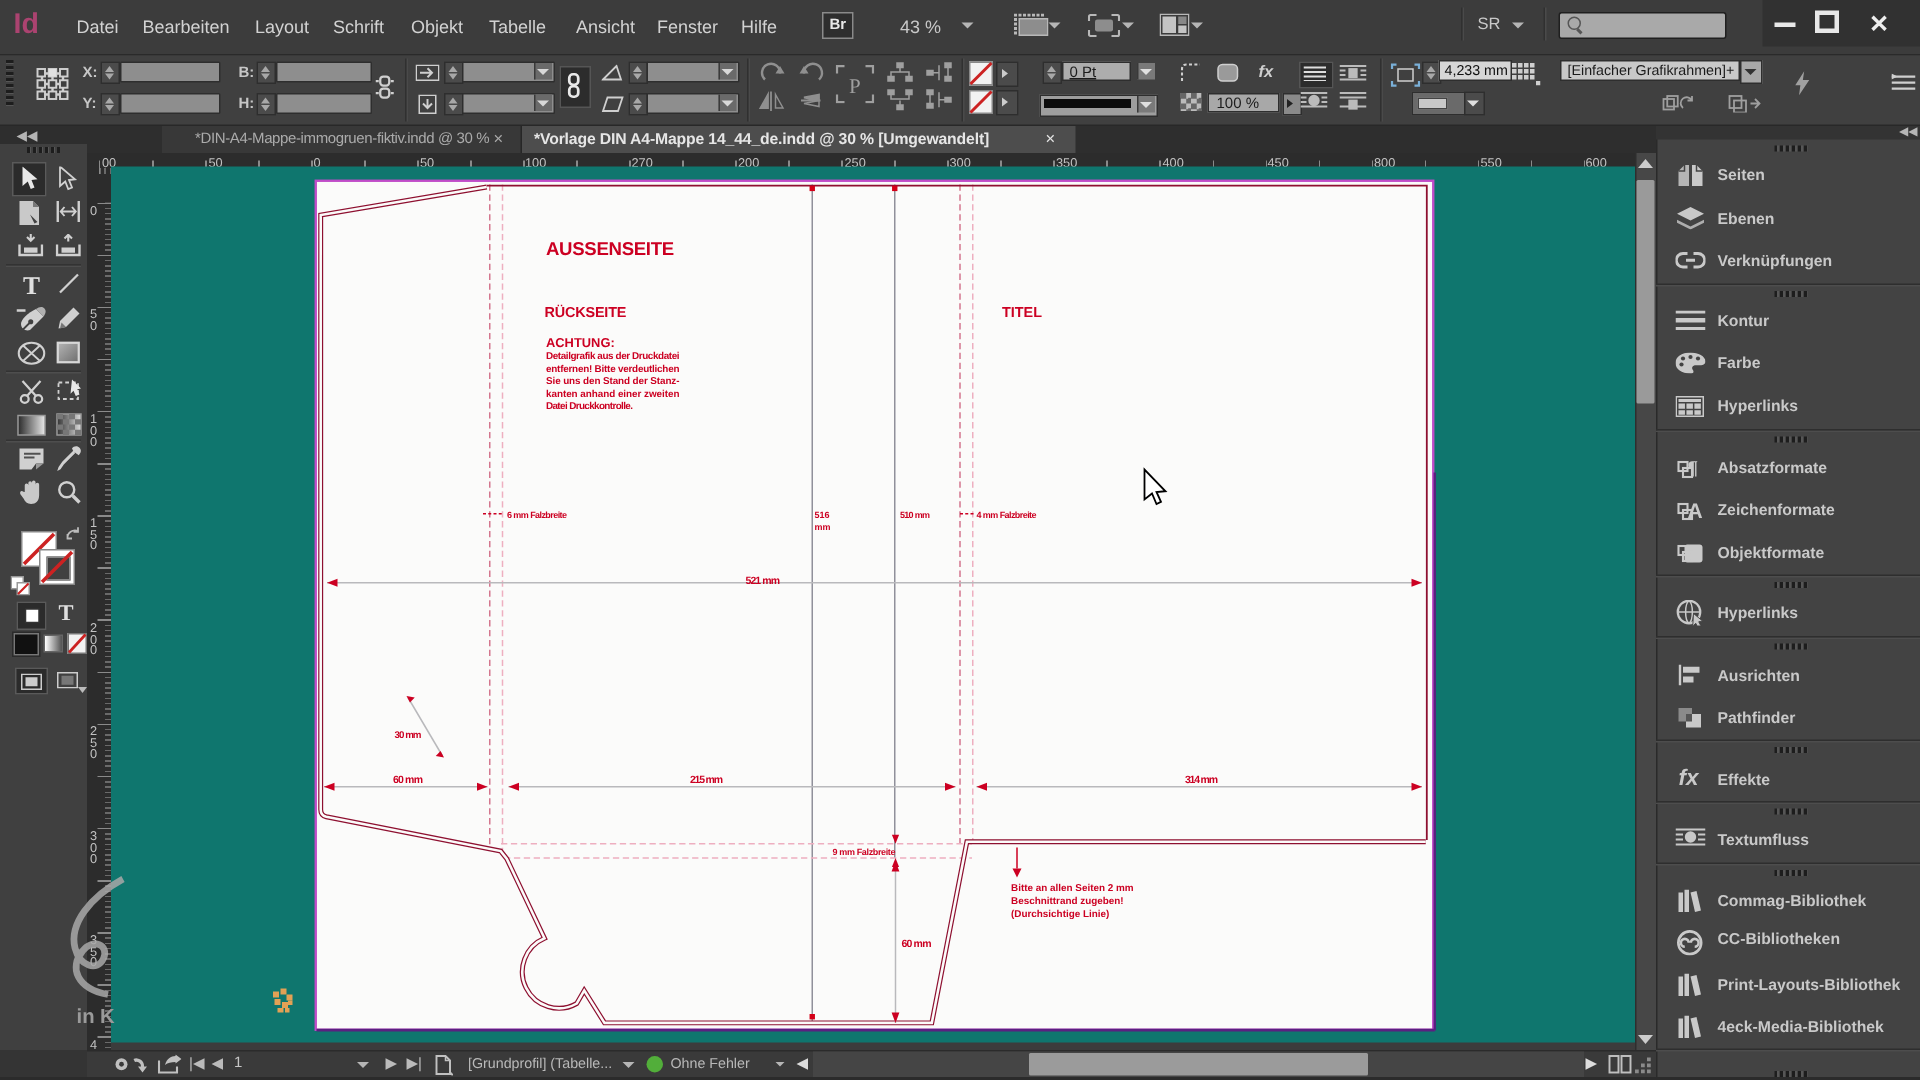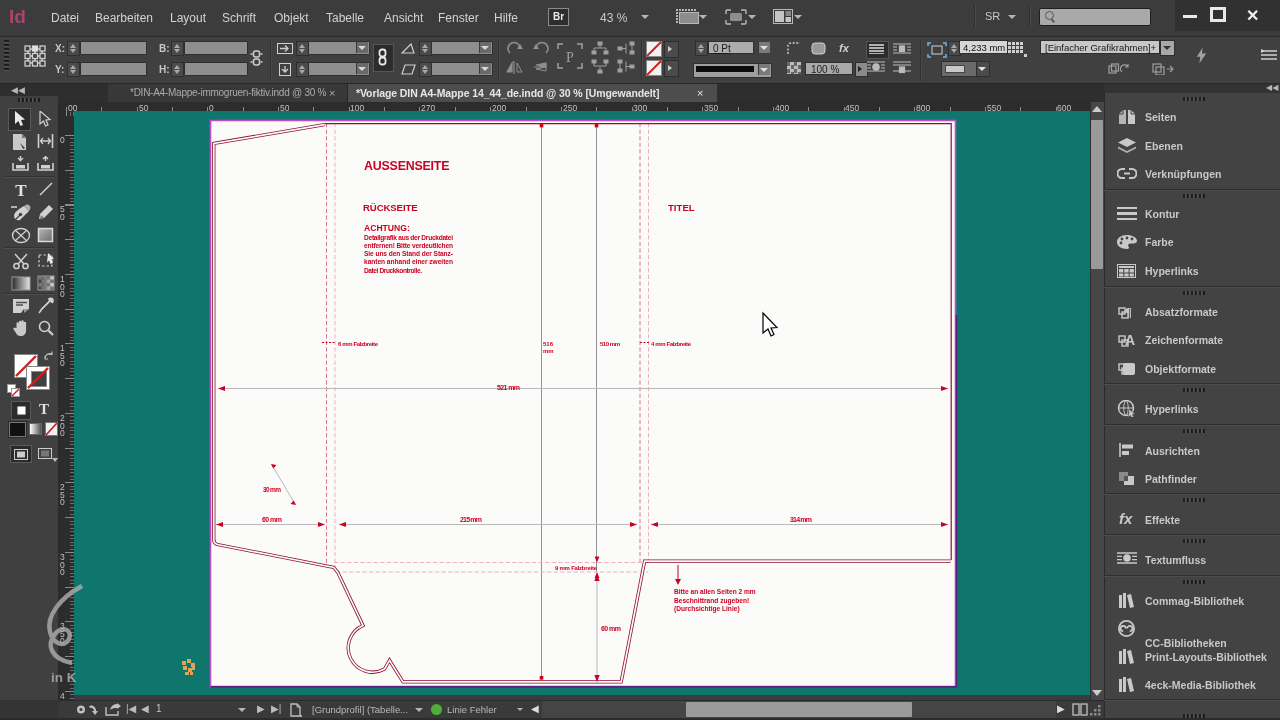--- a/index.html
+++ b/index.html
@@ -915,21 +915,21 @@
           <rect x="5" y="0" width="3" height="15"></rect>
           <path d="M9,2 l4,-1 3,13 -4,1 Z"></path>
         </g>
       </svg>
     <span class="abs" style="left:41px;top:501.5px;">Commag-Bibliothek</span>
 
     <svg class="abs" style="left:13px;top:527px;" width="19" height="17" viewBox="0 0 19 17">
         <circle cx="9.5" cy="8.5" r="7.6" fill="none" stroke="#c9c9c9" stroke-width="1.8"></circle>
         <path d="M8.8,8.5 a2.6,2.6 0 1 0 -2.6,2.6 M10.2,8.5 a2.6,2.6 0 1 1 2.6,2.6" fill="none" stroke="#c9c9c9" stroke-width="1.7"></path>
       </svg>
-    <span class="abs" style="left:41px;top:544px;">CC-Bibliotheken</span>
+    <span class="abs" style="left:41px;top:527px;">CC-Bibliotheken</span>
 
     <svg class="abs" style="left:14px;top:556px;" width="17" height="15" viewBox="0 0 17 15">
         <g fill="#c9c9c9">
           <rect x="1" y="2" width="3" height="13"></rect>
           <rect x="5" y="0" width="3" height="15"></rect>
           <path d="M9,2 l4,-1 3,13 -4,1 Z"></path>
         </g>
       </svg>
     <span class="abs" style="left:41px;top:557.5px;">Print-Layouts-Bibliothek</span>
 
@@ -972,21 +972,21 @@
     <svg class="abs" style="left:288px;top:3px;" width="14" height="14" viewBox="0 0 14 14">
         <path d="M3,1 h6 l3,3 v9 H3 Z" fill="none" stroke="#c0c0c0" stroke-width="1.3"></path>
         <path d="M9,1 v3 h3" fill="none" stroke="#c0c0c0"></path>
         <path d="M12,12 l2,2" stroke="#c0c0c0" stroke-width="1.5"></path>
       </svg>
 
     <span class="abs" style="left:312px;top:4px;color:#b9b9b9;font-size:9.5px;">[Grundprofil] (Tabelle...</span>
     <div class="abs tridn" style="left:415px;top:8px;"></div>
 
     <div class="abs" style="left:431px;top:4px;width:11px;height:11px;border-radius:50%;background:#52ae3a;"></div>
-    <span class="abs" style="left:447px;top:4px;color:#b9b9b9;font-size:9.5px;">Linie Fehler</span>
+    <span class="abs" style="left:447px;top:4px;color:#b9b9b9;font-size:9.5px;">Ohne Fehler</span>
     <div class="abs tridn" style="left:517px;top:8px;border-top-width:3.5px;border-left-width:3.5px;border-right-width:3.5px;"></div>
 
     <span class="abs" style="left:531px;top:3px;font-size:10px;color:#ddd;">◀</span>
     <div class="abs" style="left:542px;top:1px;width:514px;height:17px;background:#454545;"></div>
     <div class="abs" style="left:686px;top:2px;width:226px;height:15px;background:#9b9b9b;border-radius:1px;"></div>
     <span class="abs" style="left:1057px;top:3px;font-size:10px;color:#ddd;">▶</span>
 
     <svg class="abs" style="left:1072px;top:3px;" width="16" height="13" viewBox="0 0 16 13">
         <g fill="none" stroke="#c0c0c0" stroke-width="1.3">
           <rect x="1" y="1" width="6" height="11"></rect>

